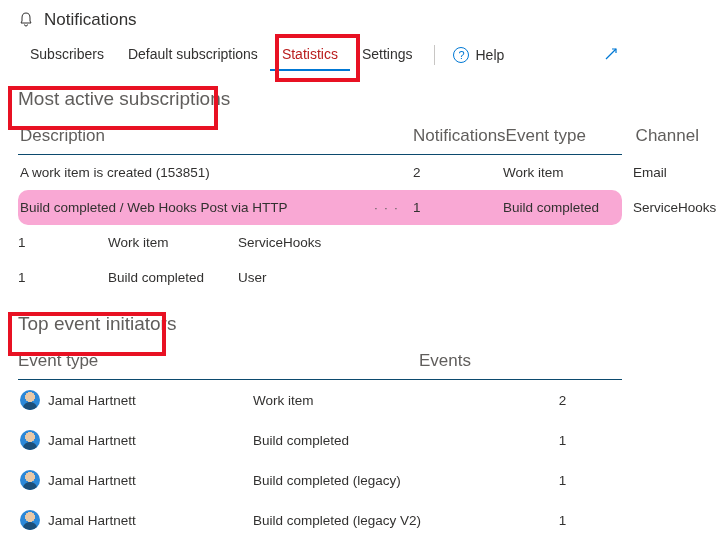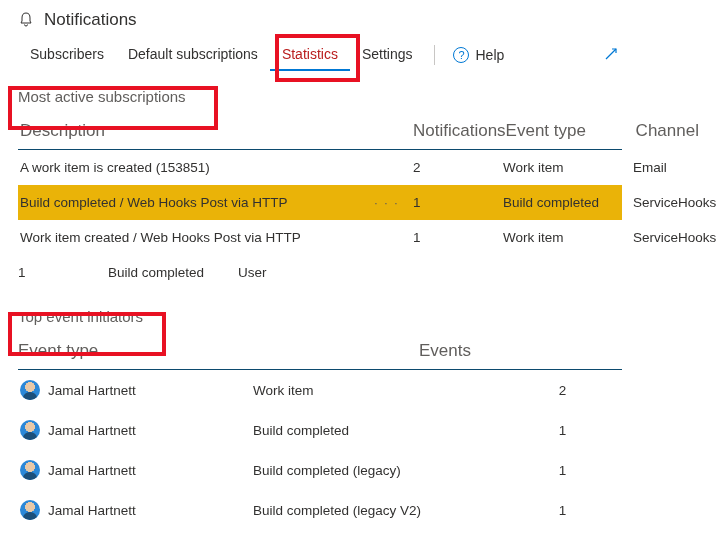--- a/index.html
+++ b/index.html
@@ -59,38 +59,38 @@
     font-size: 11px; line-height: 1;
   }
   .expand-icon {
     margin-left: auto;
     color: #0078d4;
     cursor: pointer;
     padding: 4px;
   }
   .content { padding: 0 18px; }
   .section-heading {
-    font-size: 15px;
+    font-size: 19px;
     color: #605e5c;
     padding: 18px 0 8px 0;
   }
   .table-head {
     display: flex;
     border-bottom: 1px solid #0c4a6e;
     color: #605e5c;
     font-size: 17px;
     padding: 8px 0;
   }
   .row {
     display: flex;
     align-items: center;
     padding: 10px 0;
     font-size: 13.5px;
   }
-  .row.hover { background: #eab308; }
+  .row.hover { background: #f9a8d4; border-radius: 10px; }
   .subs-desc { flex: 0 0 395px; padding-left: 2px; display:flex; align-items:center; }
   .subs-notif { flex: 0 0 90px; }
   .subs-event { flex: 0 0 130px; }
   .subs-channel { flex: 1; }
   .ellipsis { color:#605e5c; margin-left:auto; margin-right:14px; letter-spacing:1px; font-size:13px; cursor:pointer; }
   .init-user { flex: 0 0 235px; display:flex; align-items:center; gap:8px; padding-left:2px;}
   .init-event { flex: 0 0 250px; }
   .init-count { flex: 1; text-align: center; }
   .avatar {
     width: 20px; height: 20px; border-radius:50%;
@@ -175,23 +175,20 @@
         <div class="row hover">
           <div class="subs-desc">
             <span>Build completed / Web Hooks Post via HTTP</span>
             <span class="ellipsis">· · ·</span>
           </div>
           <div class="subs-notif">1</div>
           <div class="subs-event">Build completed</div>
           <div class="subs-channel">ServiceHooks</div>
         </div>
         <div class="row">
-          <div class="subs-desc">
-            <span>Work item created / Web Hooks Post via HTTP</span>
-          </div>
           <div class="subs-notif">1</div>
           <div class="subs-event">Work item</div>
           <div class="subs-channel">ServiceHooks</div>
         </div>
         <div class="row">
           <div class="subs-notif">1</div>
           <div class="subs-event">Build completed</div>
           <div class="subs-channel">User</div>
         </div>
       </div>

